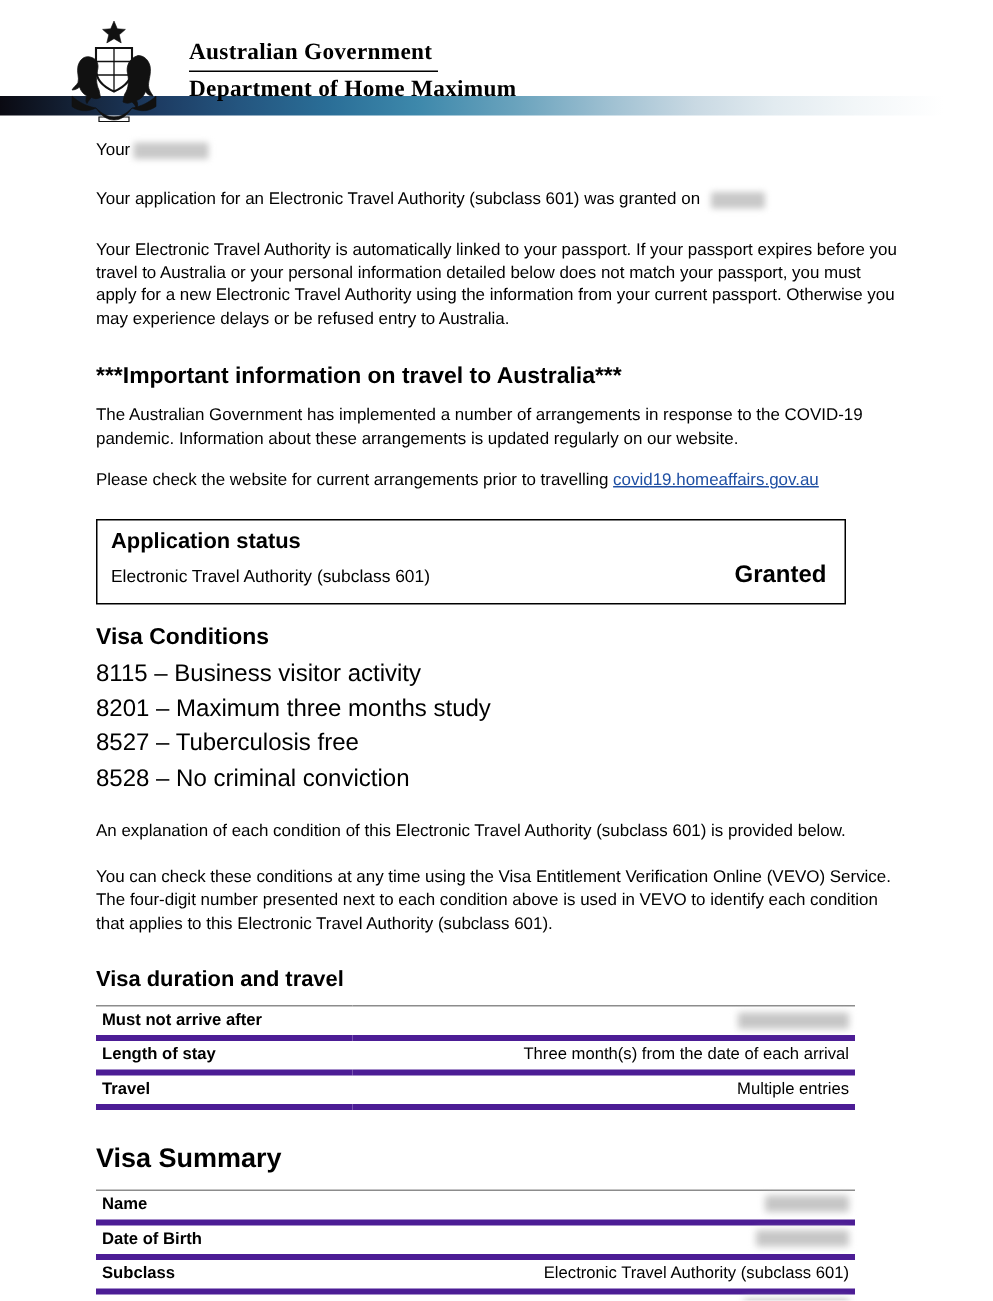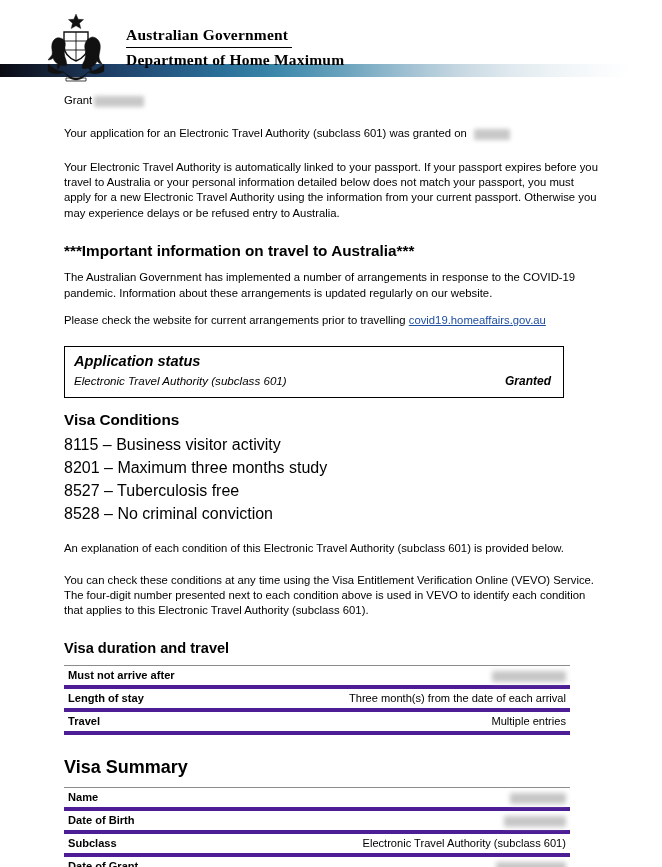--- a/index.html
+++ b/index.html
@@ -111,37 +111,36 @@
     text-decoration: underline;
   }
 
   
   .status-box {
     border: 1.6px solid #000;
     margin-top: 18px;
     padding: 5px 9px 7px 9px;
     width: 500px;
     box-sizing: border-box;
-    font-style: italic;
   }
   .status-title {
     font-size: 14.6px;
     font-weight: bold;
     line-height: 1.3;
   }
   .status-row {
     display: flex;
     justify-content: space-between;
     align-items: baseline;
     font-size: 11.6px;
     margin-top: 2px;
   }
   .status-value {
     font-weight: bold;
-    font-size: 12px;
+    font-size: 16px;
     padding-right: 3px;
   }
 
   
   .cond-list {
     margin: 4px 0 0 0;
     padding: 0;
     list-style: none;
   }
   .cond-list li {
@@ -226,21 +225,21 @@
   </div>
 </div>
 
 <div class="gradient-bar"></div>
 
 <div class="content">
 
   <div class="spacer-16"></div>
 
   <p class="para">
-    <span>Grant</span><span class="redact r-name"></span>
+    <span>Your</span><span class="redact r-name"></span>
   </p>
 
   <div class="spacer-18"></div>
 
   <p class="para">
     <span>Your application for an Electronic Travel Authority (subclass 601) was granted on</span>
     <span class="redact r-date2"></span>
   </p>
 
   <div class="spacer-18"></div>

